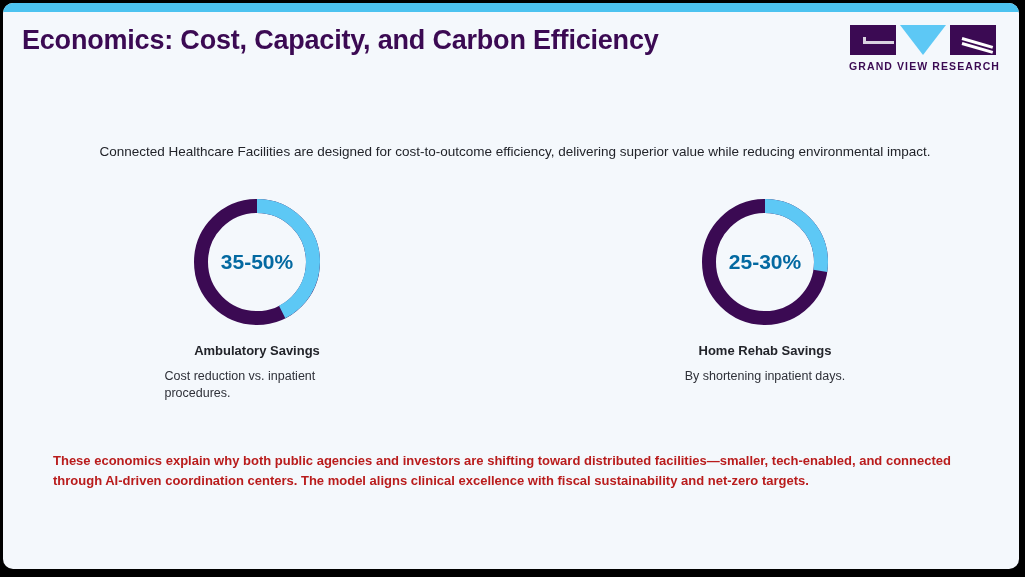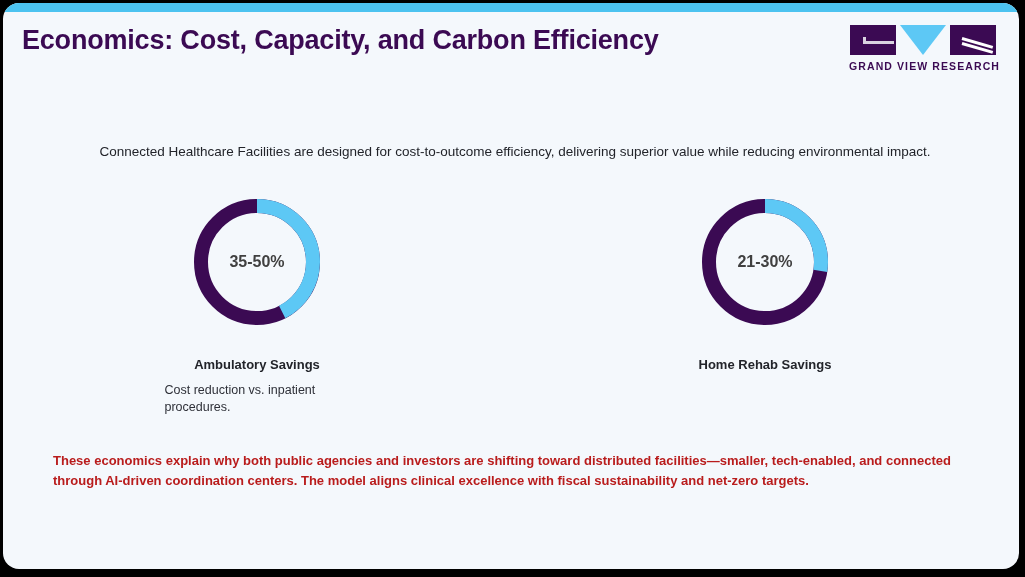--- a/index.html
+++ b/index.html
@@ -14,21 +14,21 @@
     font-family: "Liberation Sans", sans-serif;
   }
 
   .slide {
     position: absolute;
     left: 3px;
     top: 3px;
     width: 1016px;
     height: 566px;
     background: #f4f8fc;
-    border-radius: 16px;
+    border-radius: 10px;
     overflow: hidden;
     box-shadow: 0 3px 4px rgba(0,0,0,0.25);
   }
 
   .top-accent {
     position: absolute;
     left: 0;
     top: 0;
     width: 100%;
     height: 9px;
@@ -170,26 +170,26 @@
   }
   .donut-value {
     position: absolute;
     left: 0;
     top: 0;
     width: 126px;
     height: 126px;
     display: flex;
     align-items: center;
     justify-content: center;
-    font-size: 16px;
-    font-weight: bold;
-    color: #404040;
+    font-size: 21px;
+    font-weight: bold;
+    color: #0369a1;
   }
   .metric-label {
-    margin-top: 32px;
+    margin-top: 18px;
     font-size: 13px;
     font-weight: bold;
     color: #22242a;
     text-align: center;
   }
   .metric-desc {
     margin-top: 10px;
     font-size: 12.5px;
     color: #2e3038;
     line-height: 1.35;
@@ -252,23 +252,24 @@
       <div class="metric-label">Ambulatory Savings</div>
       <div class="metric-desc">Cost reduction vs. inpatient procedures.</div>
     </div>
 
     <div class="metric">
       <div class="donut-wrap">
         <svg width="126" height="126" viewBox="0 0 126 126">
           <circle cx="63" cy="63" r="56" fill="none" stroke="#3b0a53" stroke-width="14"></circle>
           <circle class="donut-arc" cx="63" cy="63" r="56" fill="none" stroke="#5dc8f5" stroke-width="14" stroke-dasharray="96.76105373056564 255.0973234714912"></circle>
         </svg>
-        <div class="donut-value">21-30%</div>
+        <div class="donut-value">25-30%</div>
       </div>
       <div class="metric-label">Home Rehab Savings</div>
+      <div class="metric-desc">By shortening inpatient days.</div>
     </div>
 
 
 
   </div>
 
   <div class="footer-note">These economics explain why both public agencies and investors are shifting toward distributed facilities—smaller, tech-enabled, and connected through AI-driven coordination centers. The model aligns clinical excellence with fiscal sustainability and net-zero targets.</div>
 
 </div>
 

